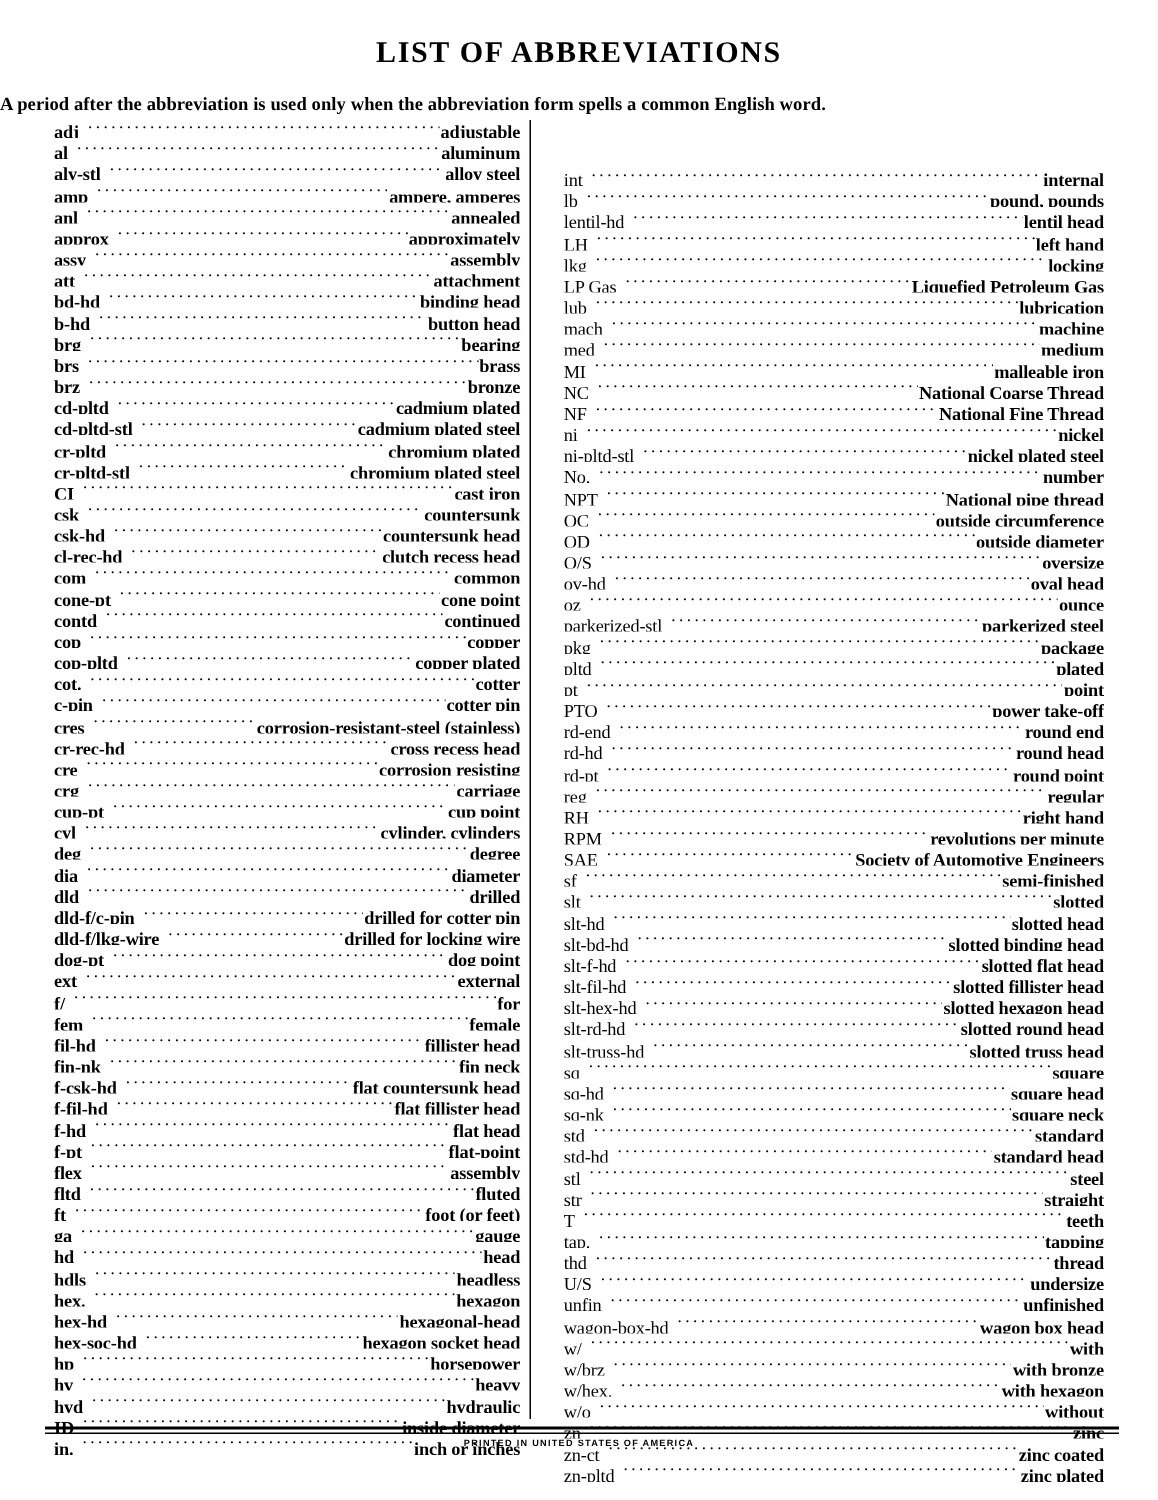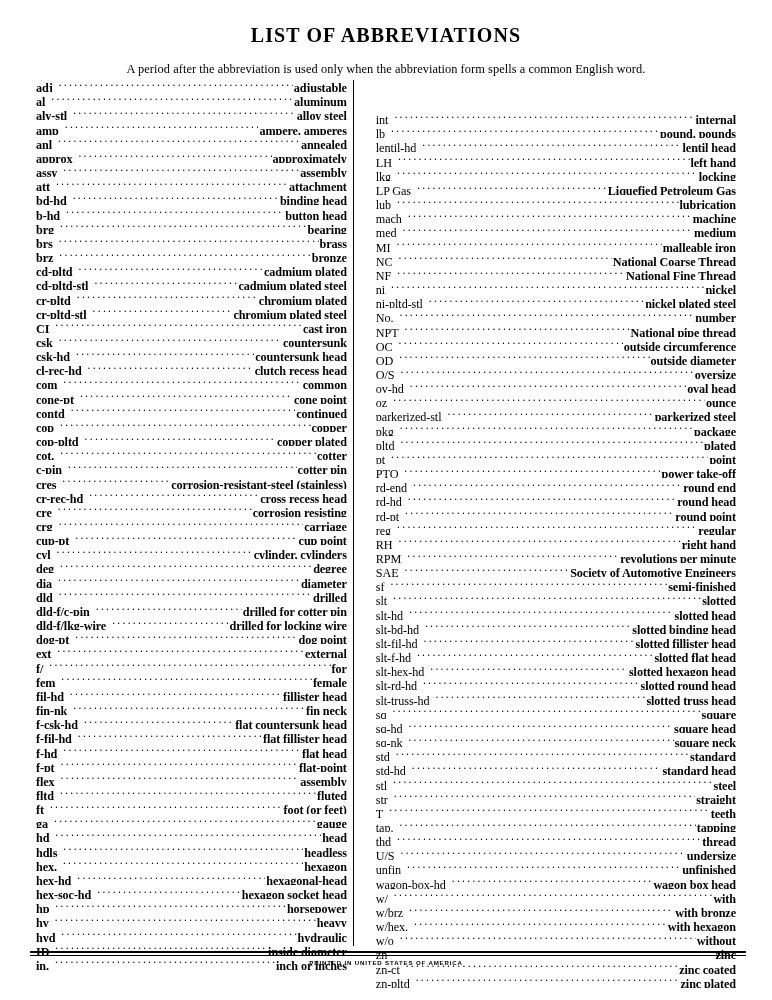--- a/index.html
+++ b/index.html
@@ -31,23 +31,23 @@
     font-family: "Liberation Serif", "DejaVu Serif", serif;
     font-weight: bold;
     font-size: 20px;
     letter-spacing: 1.1px;
     padding-top: 24px;
     margin: 0;
     line-height: 1.1;
   }
 
   .subtitle {
-    text-align: center;
+    text-align: left;
     font-family: "Liberation Serif", "DejaVu Serif", serif;
-    font-weight: normal;
+    font-weight: bold;
     font-size: 12.4px;
     margin: 0;
     padding-top: 17px;
     letter-spacing: 0.05px;
     line-height: 1.1;
   }
 
   
   .columns {
     position: absolute;
@@ -679,28 +679,28 @@
           <span class="abbr">slt-hd</span>
           <span class="leader"></span>
           <span class="def">slotted head</span>
         </div>
         <div class="entry">
           <span class="abbr">slt-bd-hd</span>
           <span class="leader"></span>
           <span class="def">slotted binding head</span>
         </div>
         <div class="entry">
+          <span class="abbr">slt-f-hd</span>
+          <span class="leader"></span>
+          <span class="def">slotted flat head</span>
+        </div>
+        <div class="entry">
           <span class="abbr">slt-fil-hd</span>
           <span class="leader"></span>
           <span class="def">slotted fillister head</span>
-        </div>
-        <div class="entry">
-          <span class="abbr">slt-f-hd</span>
-          <span class="leader"></span>
-          <span class="def">slotted flat head</span>
         </div>
         <div class="entry">
           <span class="abbr">slt-hex-hd</span>
           <span class="leader"></span>
           <span class="def">slotted hexagon head</span>
         </div>
         <div class="entry">
           <span class="abbr">slt-rd-hd</span>
           <span class="leader"></span>
           <span class="def">slotted round head</span>

